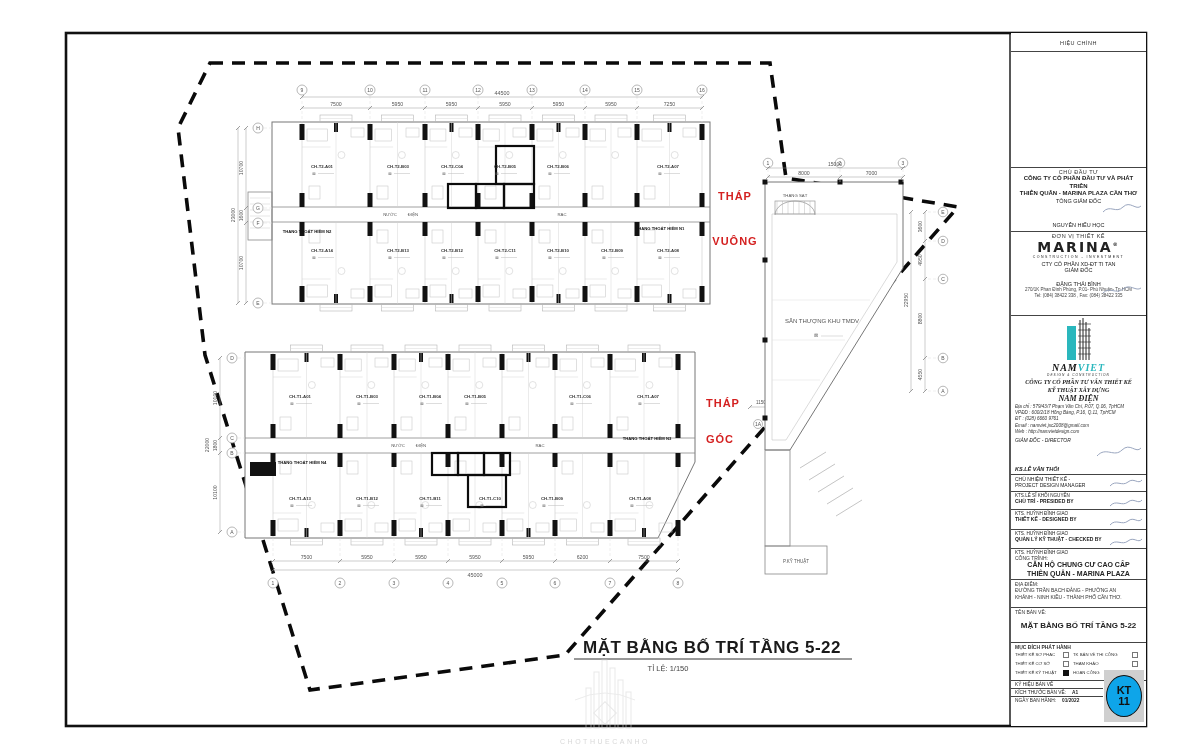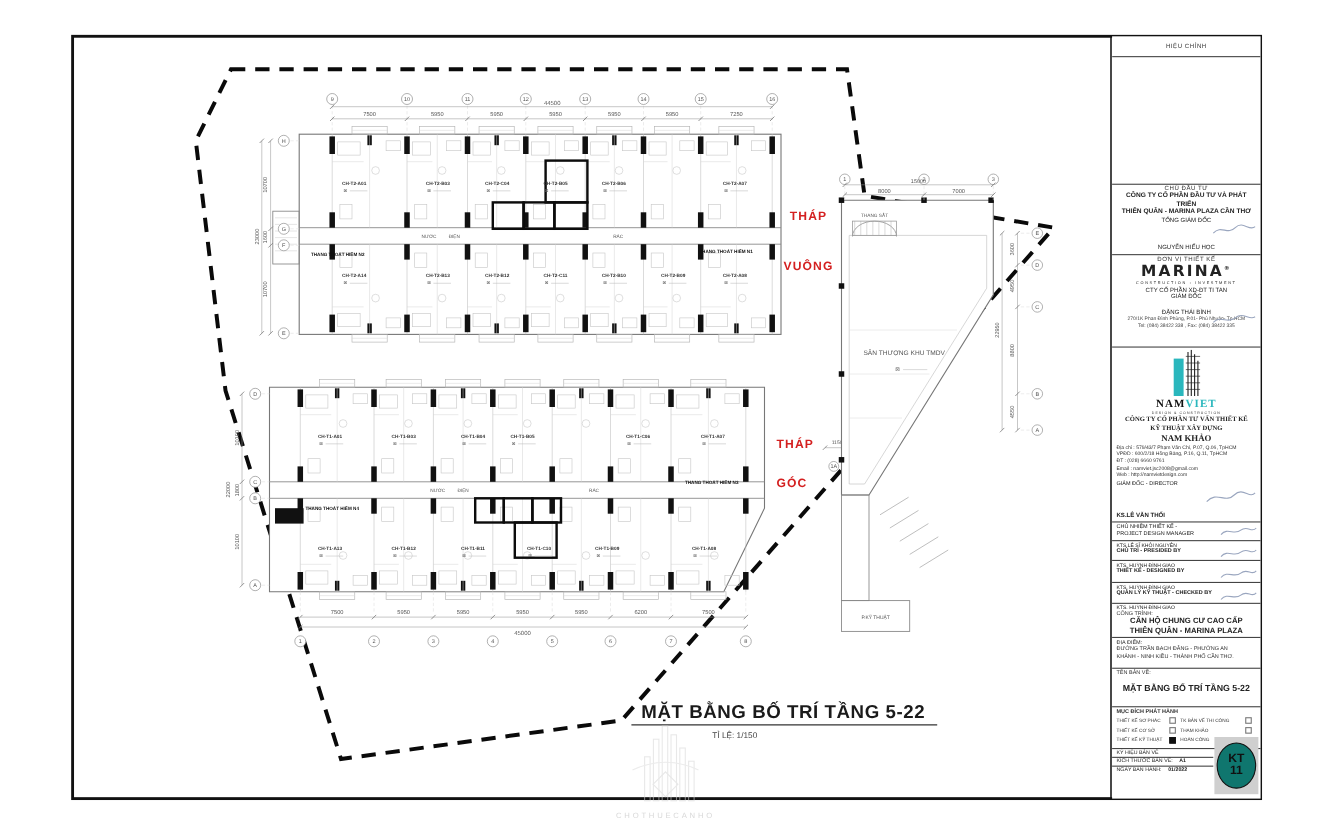--- a/index.html
+++ b/index.html
@@ -22,21 +22,21 @@
   .nvword{font-size:10px;font-weight:bold;letter-spacing:1px;text-align:center;font-family:"Liberation Serif",serif;}
   .nv-sub{font-size:3.2px;letter-spacing:1px;text-align:center;color:#333;}
   .sig{position:absolute;right:2px;}
   .chkgrid{display:grid;grid-template-columns:58px 1fr;grid-auto-rows:9px;align-items:center;}
   .chkitem{display:flex;align-items:center;justify-content:space-between;padding-right:4px;}
   .chkitem span{font-size:4.3px;color:#333;white-space:nowrap;}
   .box{width:4px;height:4px;border:0.5px solid #777;display:inline-block;flex:none;}
   .box.filled{background:#111;border-color:#111;}
   .grayBox{position:absolute;right:2px;top:637px;width:40px;height:52px;background:#cfcfcf;
            display:flex;align-items:center;justify-content:center;z-index:3;}
-  .ktCircle{width:34px;height:40px;border:1.3px solid #111;border-radius:50%;background:#0f766e;
+  .ktCircle{width:34px;height:40px;border:1.3px solid #111;border-radius:50%;background:#0ea5e9;
             display:flex;flex-direction:column;align-items:center;justify-content:center;}
   .ktCircle div{font-size:11px;font-weight:bold;line-height:1;color:#111;}
   .brow{box-sizing:border-box;border-bottom:1px solid #444;padding:1px 4px;font-size:4.8px;color:#222;width:92px;}
   .inline-val{font-weight:bold;margin-left:6px;}
 </style>
 </head>
 <body>
 
 <div id="page">
 
@@ -759,21 +759,21 @@
       <svg class="sig" style="top:52px;" width="44" height="13">
         <path d="M3,9 C10,2 16,11 23,5 S36,8 41,4" stroke="#9aa6bf" stroke-width="1" fill="none"></path>
         </svg>
       <div class="med" style="margin-top:8px;">ĐẶNG THÁI BÌNH</div>
       <div class="tiny">
         <span>270/1K Phan Đình Phùng, P.01- Phú Nhuận- Tp.HCM</span><br>
         <span>Tel: (084) 38422 338 , Fax: (084) 38422 335</span>
       </div>
     </div>
 
-    <div class="sec" style="height:159px;">
+    <div class="sec" style="height:159px;font-style:italic;">
       <svg width="127" height="44" style="display:block;margin:1px auto 0;">
         <rect x="52" y="8" width="9" height="34" fill="#2ab7bd"></rect>
         <g stroke="#222" stroke-width="1">
           <line x1="65" y1="2" x2="65" y2="42"></line>
             <line x1="68" y1="0" x2="68" y2="42"></line>
           <line x1="71" y1="4" x2="71" y2="42"></line>
             <line x1="74" y1="10" x2="74" y2="42"></line>
         </g>
         <g stroke="#222" stroke-width="0.6">
           <line x1="63" y1="6" x2="76" y2="6"></line>
@@ -784,21 +784,21 @@
             <line x1="63" y1="36" x2="76" y2="36"></line>
         </g>
       </svg>
       <div class="nvword">
         <span style="color:#111;">NAM</span><span style="color:#2ab7bd;">VIET</span>
       </div>
       <div class="nv-sub">DESIGN &amp; CONSTRUCTION</div>
       <div class="big" style="margin-top:2px;font-family:'Liberation Serif',serif;">
         <span>CÔNG TY CỔ PHẦN TƯ VẤN THIẾT KẾ</span><br><span>KỸ THUẬT XÂY DỰNG</span>
       </div>
-      <div class="big" style="font-size:8px;font-family:'Liberation Serif',serif;">NAM KHẢO</div>
+      <div class="big" style="font-size:8px;font-family:'Liberation Serif',serif;">NAM ĐIỆN</div>
       <div class="tinyL">
         <span>Địa chỉ : 579/43/7 Phạm Văn Chí, P.07, Q.06, TpHCM</span><br>
         <span>VPĐD : 600/2/18 Hồng Bàng, P.16, Q.11, TpHCM</span><br>
         <span>ĐT : (028) 6660 9761</span><br>
         <span>Email : namviet.jsc2008@gmail.com</span><br>
         <span>Web : http://namvietdesign.com</span>
       </div>
       <div class="rowlabel" style="margin-top:2px;">GIÁM ĐỐC - DIRECTOR</div>
       <svg class="sig" style="top:128px;" width="50" height="16">
         <path d="M3,12 C12,2 20,14 28,6 S42,10 47,4" stroke="#9aa6bf" stroke-width="1" fill="none"></path>

